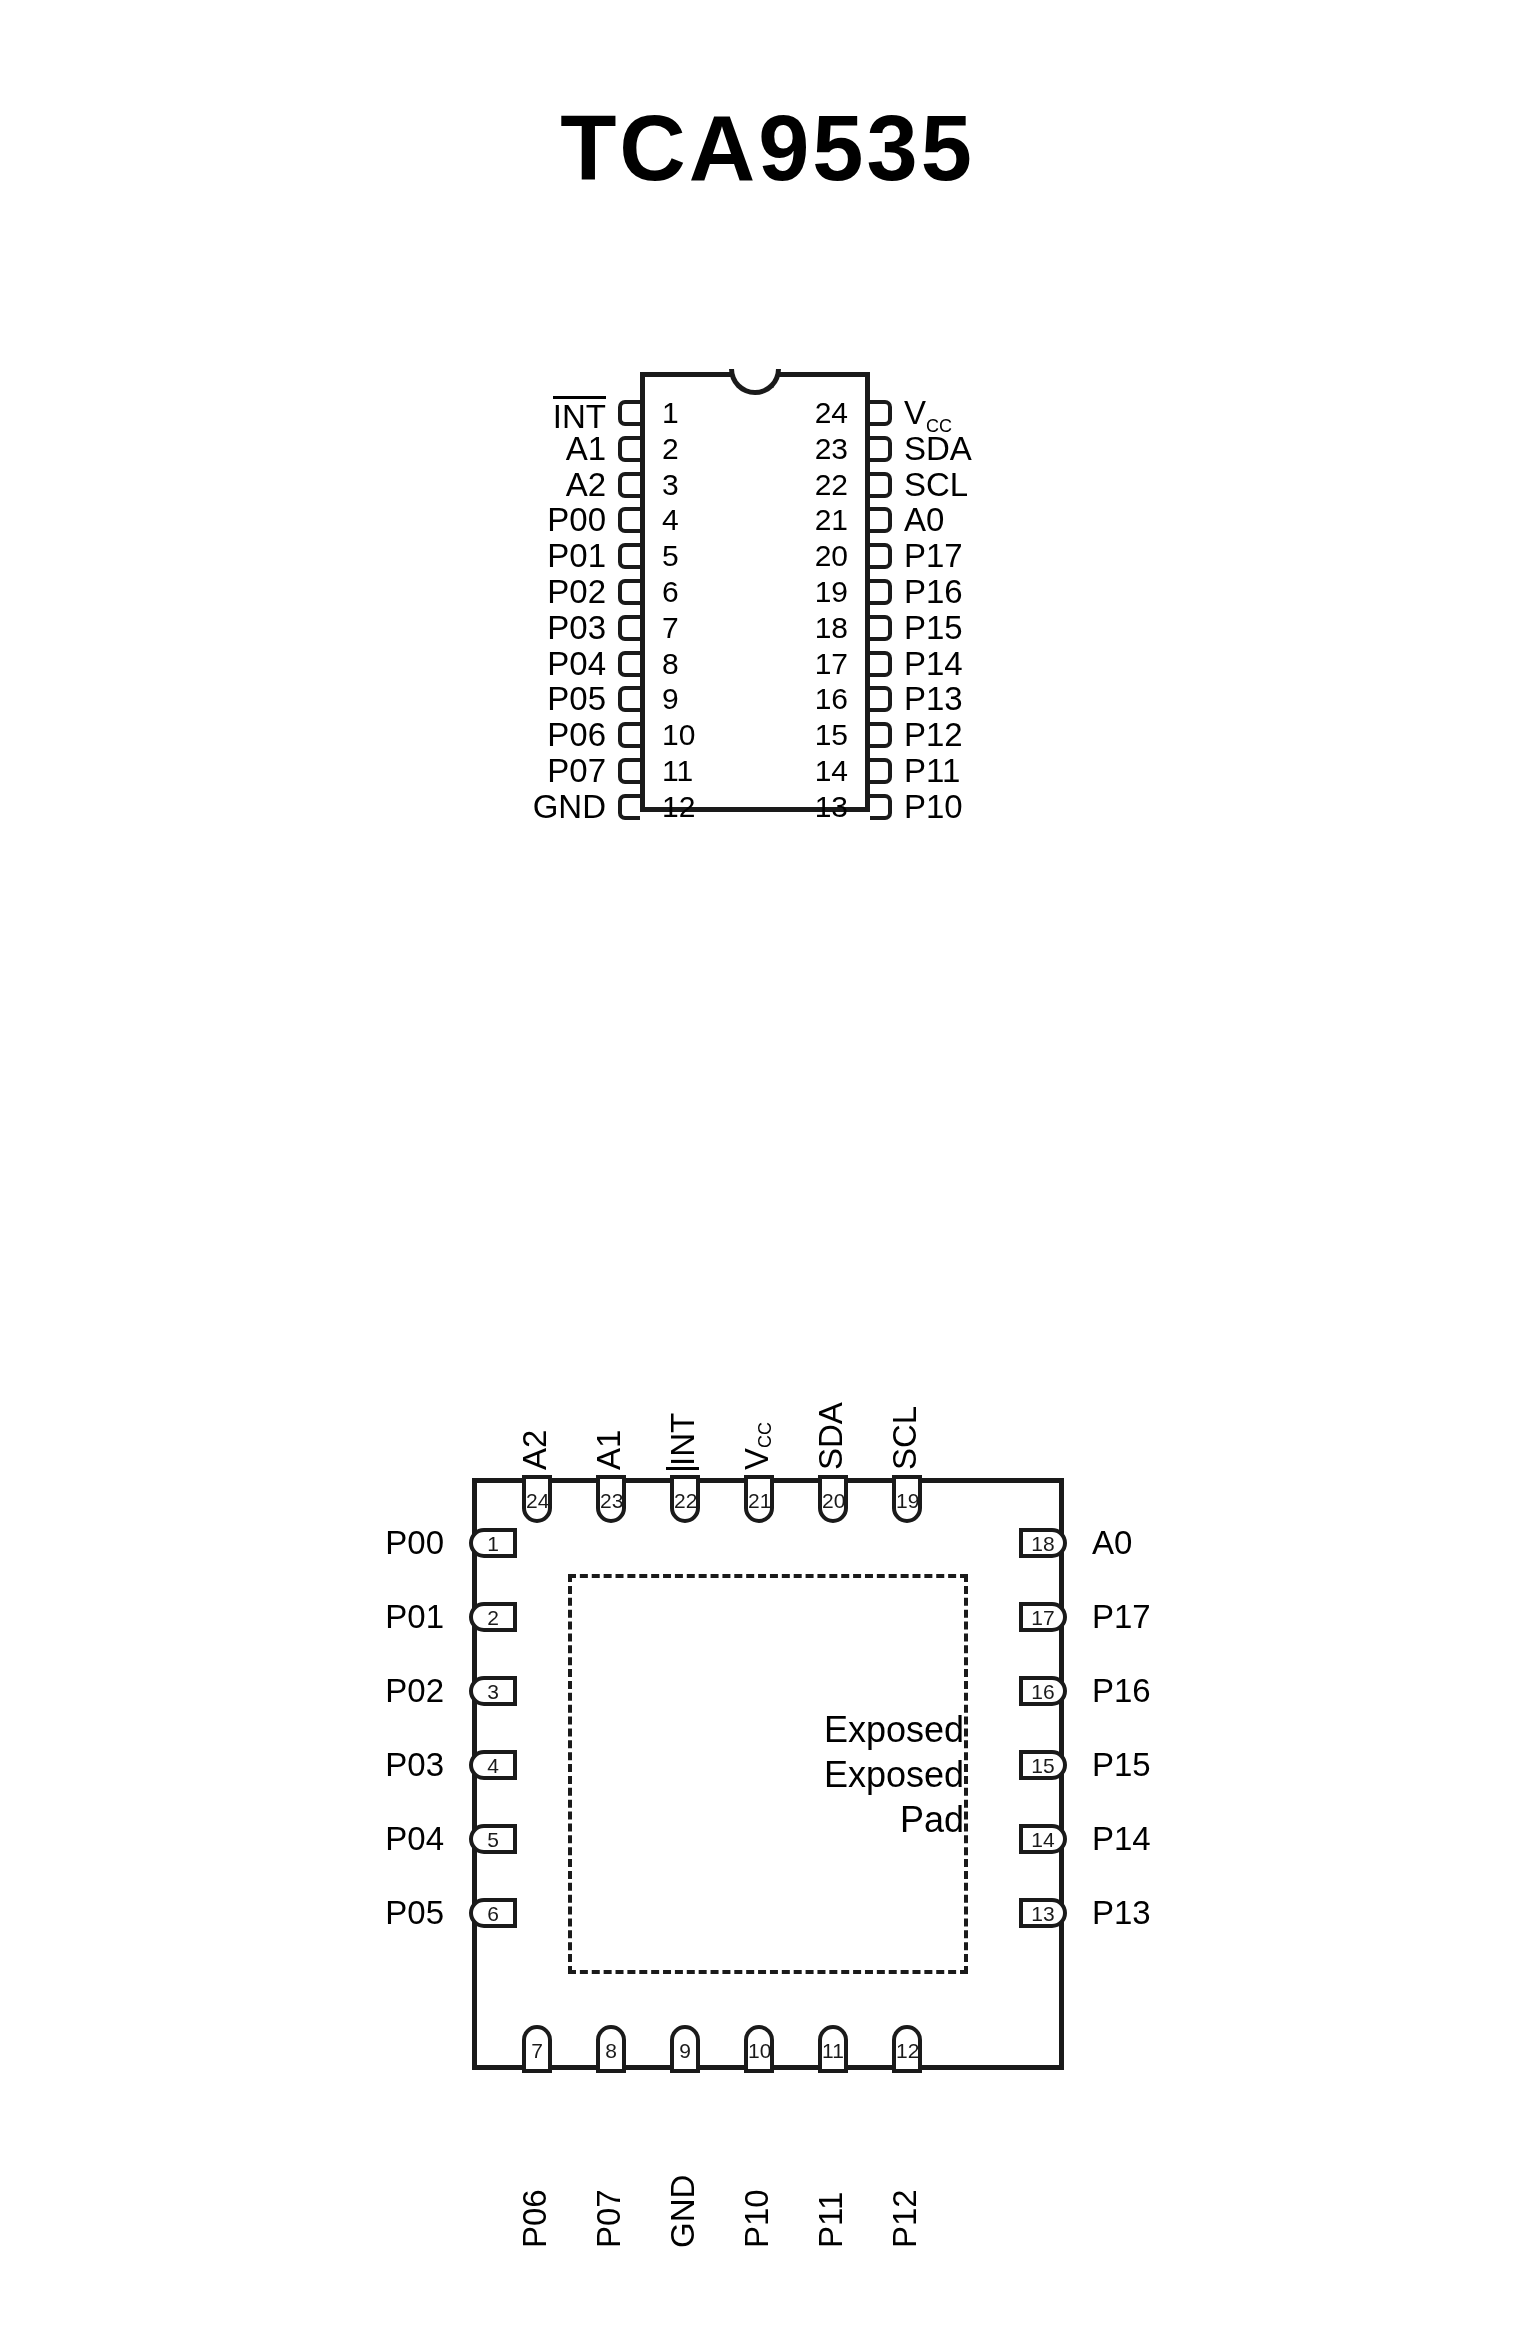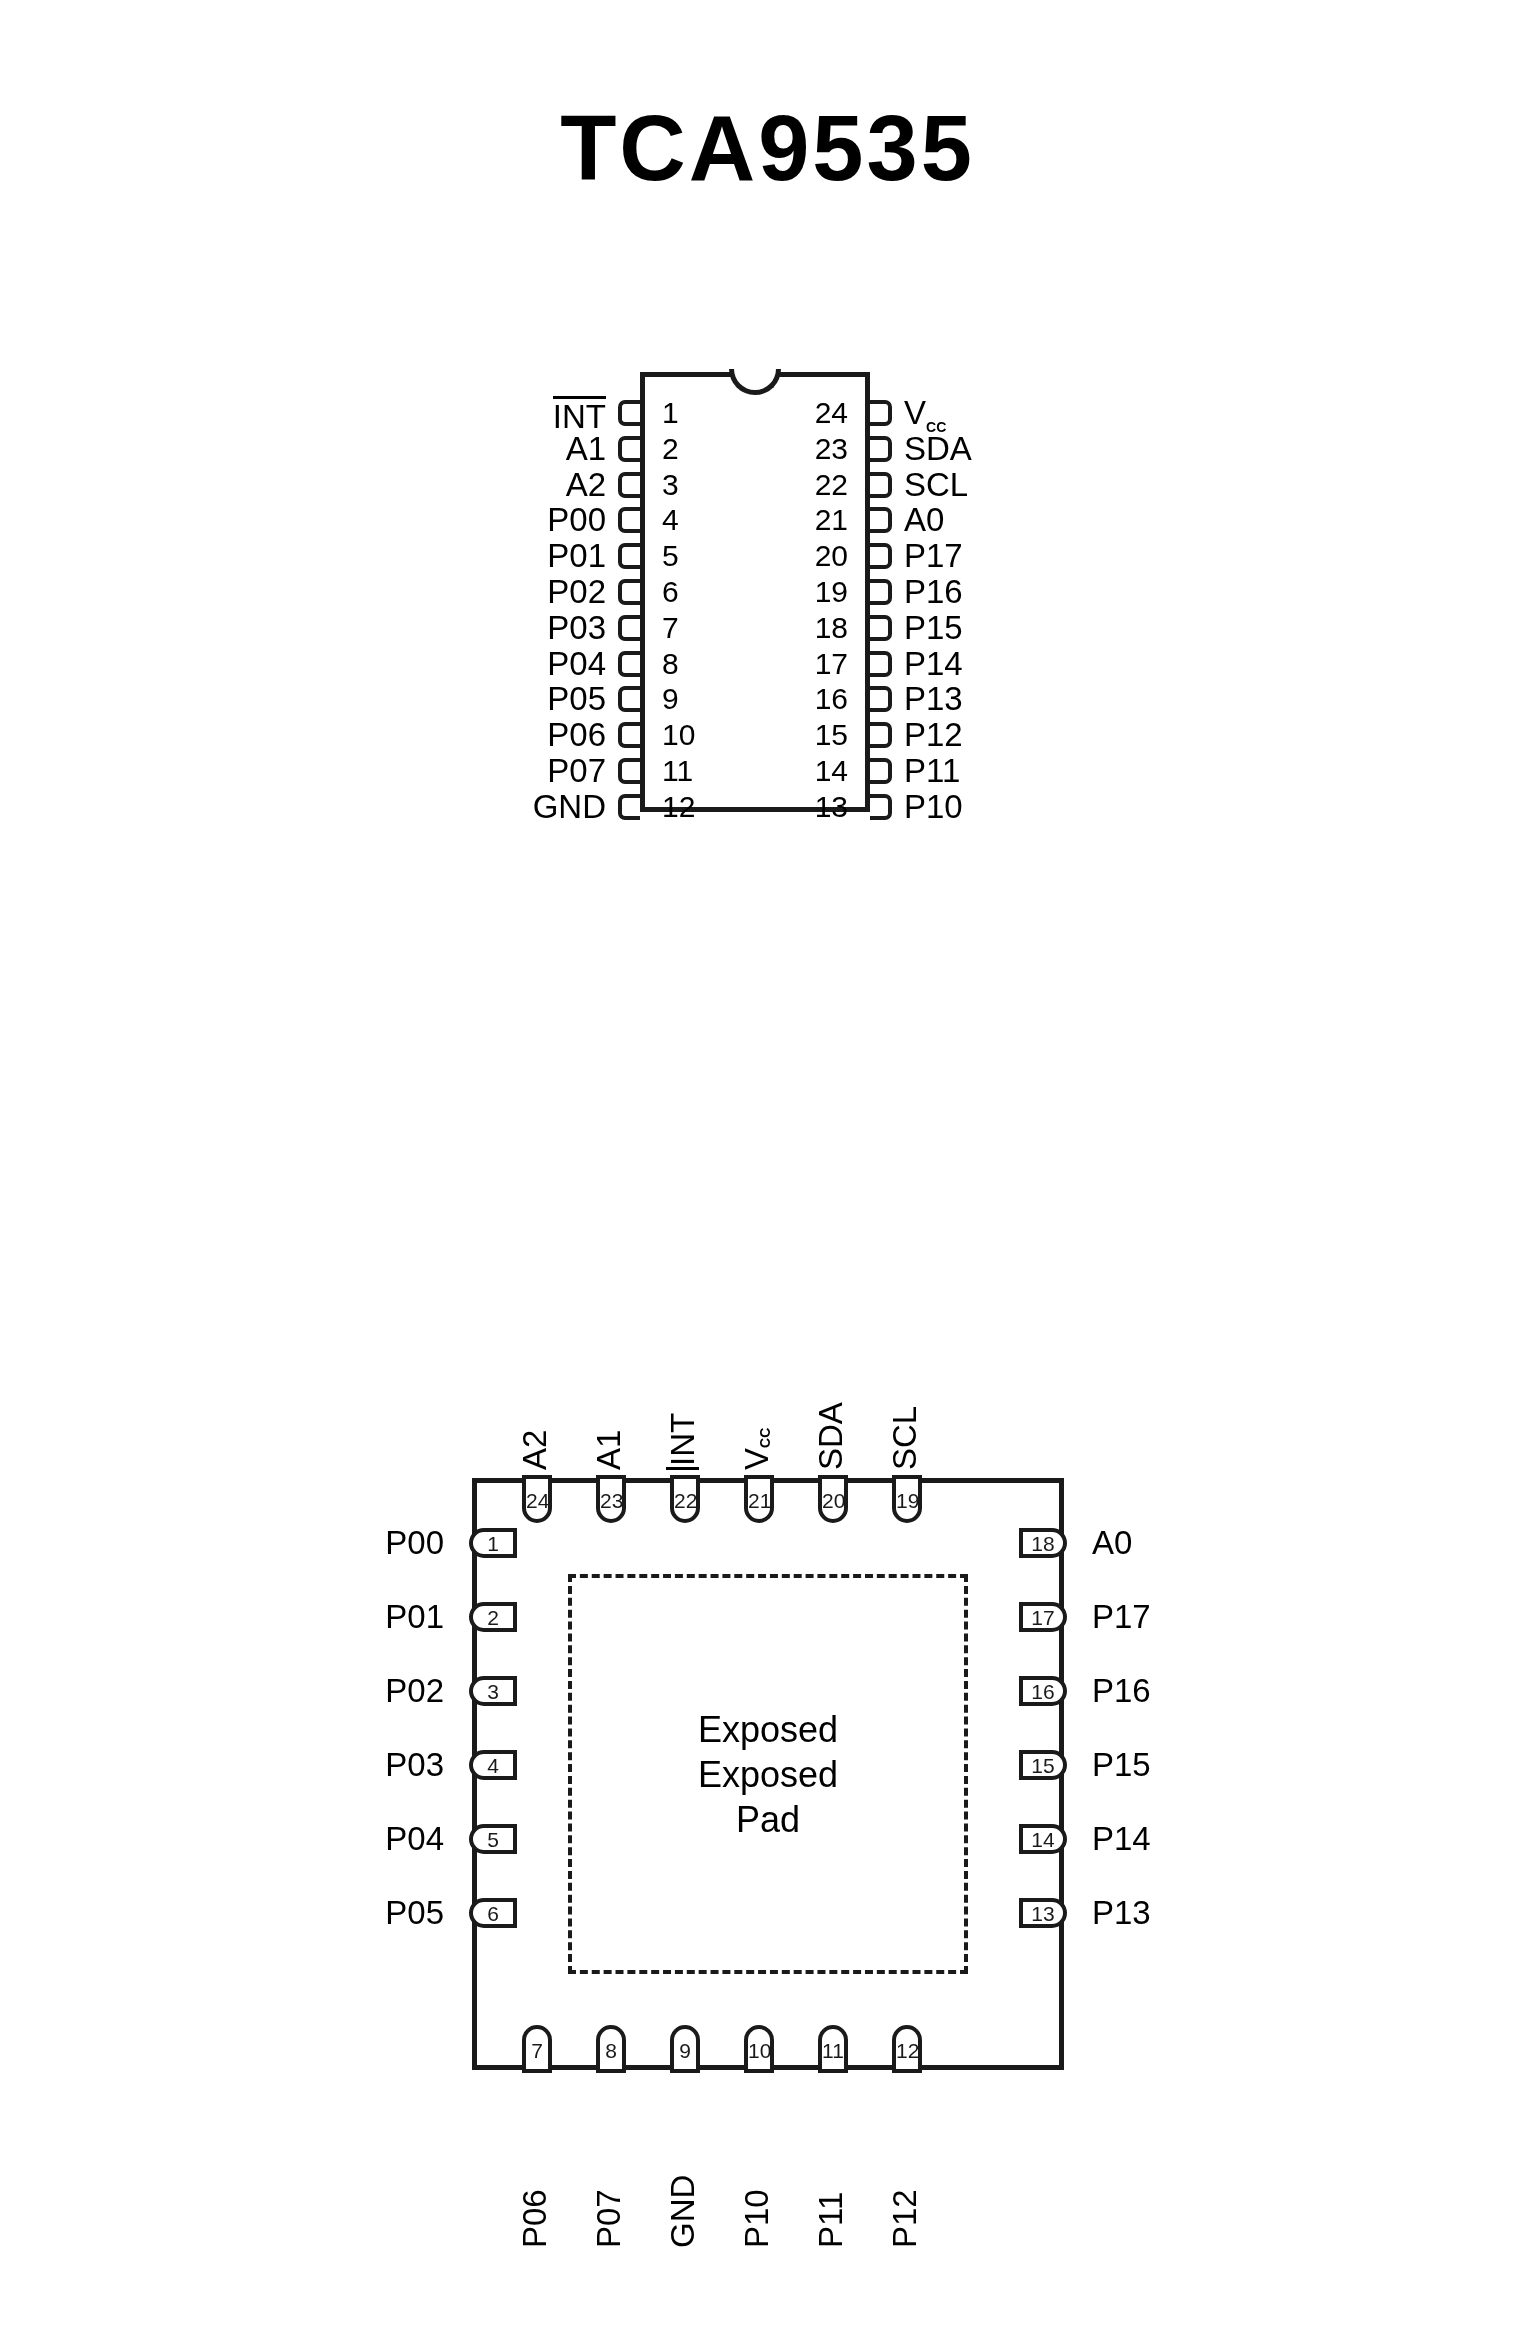--- a/index.html
+++ b/index.html
@@ -117,23 +117,22 @@
     left: 264px;
     text-align: left;
   }
   .ovl { 
     border-top: 3px solid #000;
     padding-top: 1px;
     display: inline-block;
     line-height: 1;
   }
   .sub {
-    font-size: 14px;
+    font-size: 18px;
     vertical-align: sub;
-    font-weight: bold;
   }
 
   
   #qfn-wrap {
     position: absolute;
     left: 472px;
     top: 1478px;
     width: 592px;
     height: 592px;
   }
@@ -150,21 +149,21 @@
   #qfn-pad {
     position: absolute;
     left: 96px;
     top: 96px;
     width: 400px;
     height: 400px;
     border: 4px dashed #1a1a1a;
     box-sizing: border-box;
     display: flex;
     flex-direction: column;
-    align-items: center;
+    align-items: flex-end;
     justify-content: center;
     font-size: 36px;
     line-height: 1.25;
     text-align: center;
   }
   
   .qpad {
     position: absolute;
     border: 4px solid #1a1a1a;
     box-sizing: border-box;

